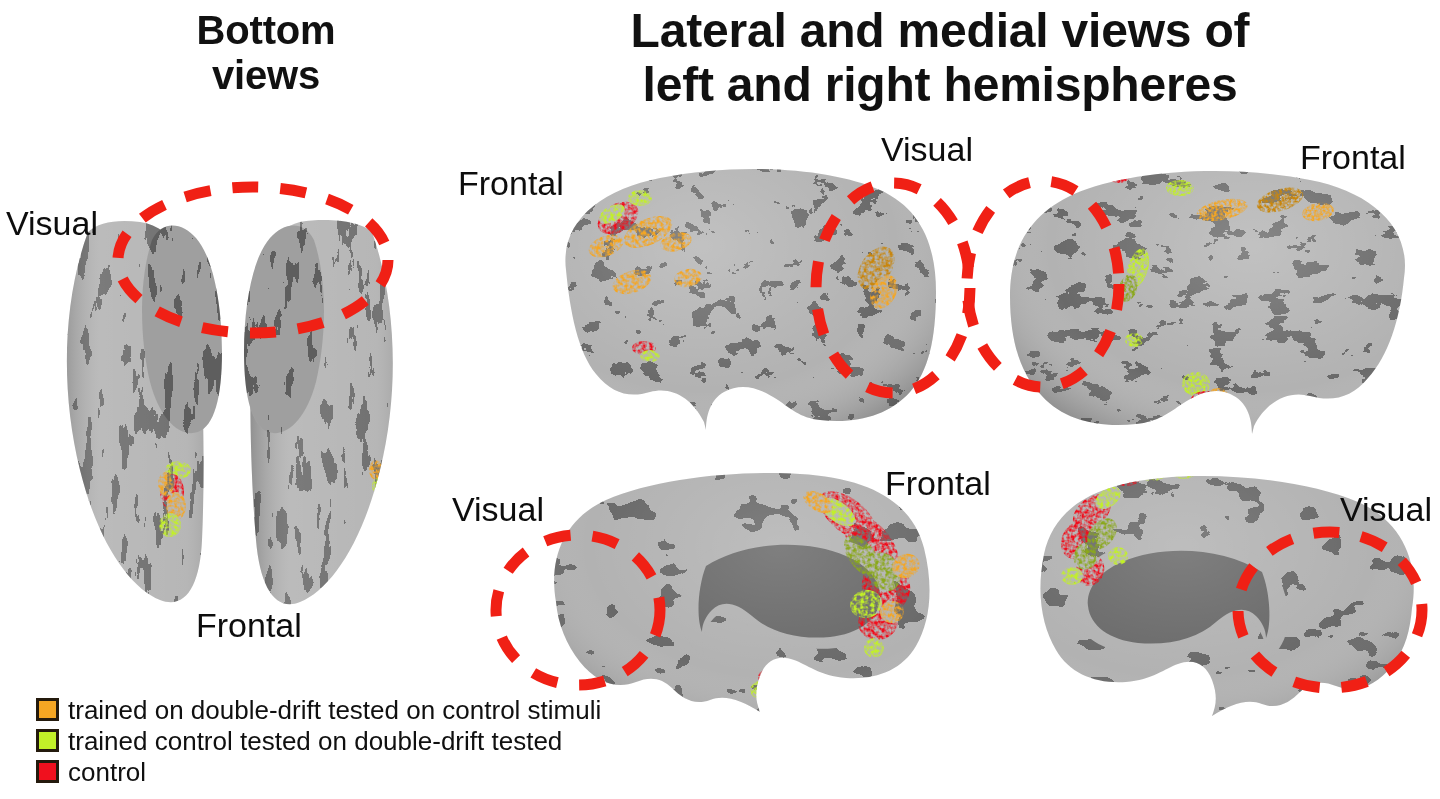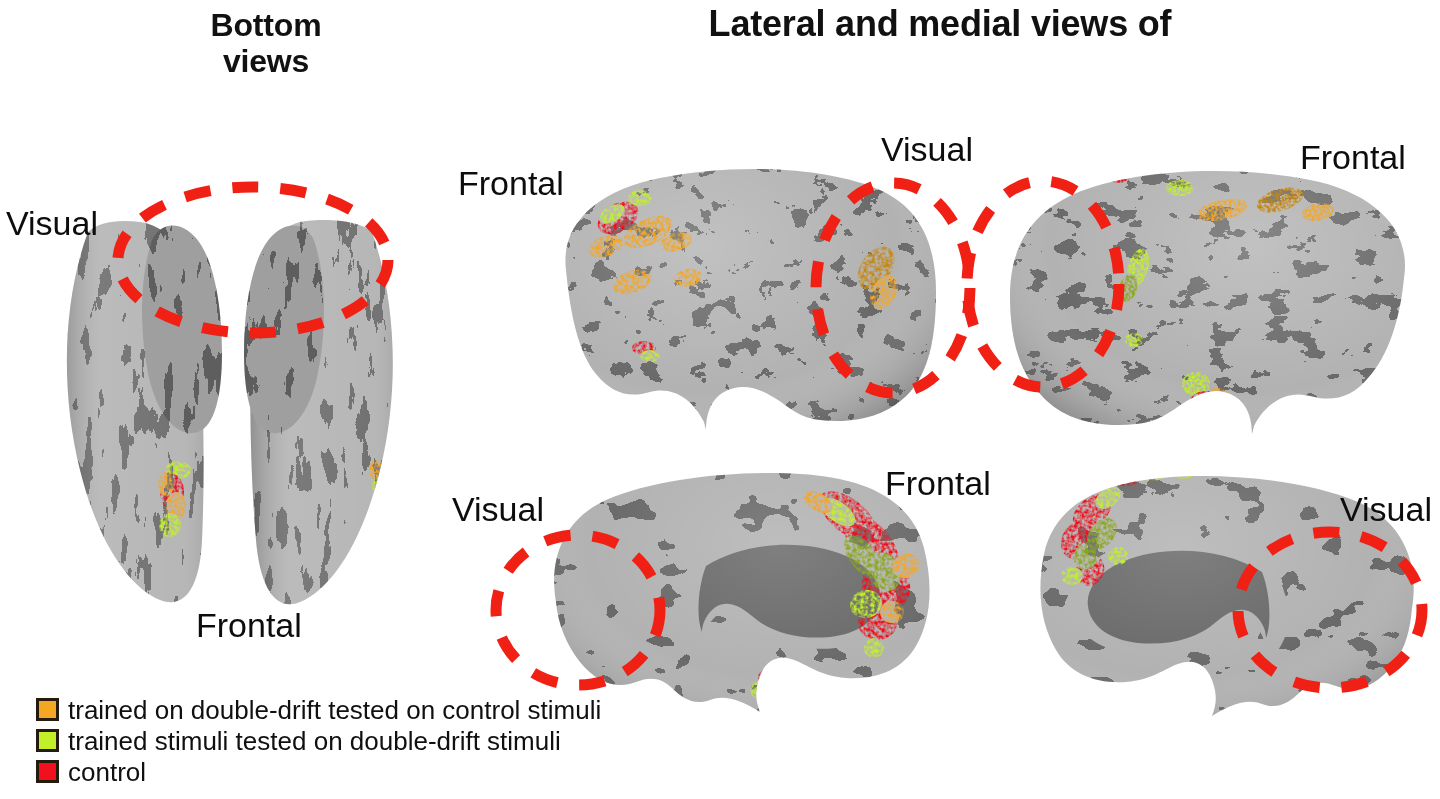--- a/index.html
+++ b/index.html
@@ -9,22 +9,22 @@
     font-family:"Liberation Sans","DejaVu Sans",sans-serif;
     color:#000000;
   }
   .figure{position:absolute;inset:0;background:#ffffff;}
 
   
   .title{
     position:absolute;font-weight:bold;text-align:center;
     line-height:1.12;letter-spacing:-0.2px;color:#111;
   }
-  #title-bottom{left:96px;top:8px;width:340px;font-size:32px;}
-  #title-lateral{left:560px;top:4px;width:760px;font-size:36px;}
+  #title-bottom{left:96px;top:8px;width:340px;font-size:40px;}
+  #title-lateral{left:560px;top:4px;width:760px;font-size:48px;}
 
   
   .olabel{
     position:absolute;font-size:34px;font-weight:400;color:#0d0d0d;
     white-space:nowrap;line-height:1;
   }
 
   
   .brainwrap{position:absolute;}
   .brainwrap svg{display:block;overflow:visible;}
@@ -50,20 +50,21 @@
 
 <div class="figure">
 
   <div class="title" id="title-bottom">
     <span>Bottom</span><br>
     <span>views</span>
   </div>
 
   <div class="title" id="title-lateral">
     <span>Lateral and medial views of</span><br>
+    <span>left and right hemispheres</span>
   </div>
 
   <svg width="0" height="0" style="position:absolute" aria-hidden="true">
     <defs>
 
       <filter id="fold" x="-20%" y="-20%" width="140%" height="140%">
         <feTurbulence type="fractalNoise" baseFrequency="0.042 0.05" numOctaves="4" seed="7" result="n"></feTurbulence>
         <feColorMatrix in="n" type="matrix" values="0 0 0 0 0  0 0 0 0 0  0 0 0 0 0  1.9 0 0 0 -0.62" result="a"></feColorMatrix>
         <feComponentTransfer in="a" result="hard">
           <feFuncA type="discrete" tableValues="0 0 0 1 1"></feFuncA>
@@ -375,21 +376,21 @@
 
   <div id="legend">
 
     <div class="legend-row">
       <span class="swatch" style="background:#f5a623"></span>
       <span class="legend-text">trained on double-drift tested on control stimuli</span>
     </div>
 
     <div class="legend-row">
       <span class="swatch" style="background:#c2f028"></span>
-      <span class="legend-text">trained stimuli tested on double-drift stimuli</span>
+      <span class="legend-text">trained control tested on double-drift tested</span>
     </div>
 
     <div class="legend-row">
       <span class="swatch" style="background:#f0101e"></span>
       <span class="legend-text">control</span>
     </div>
 
   </div>
 
 </div>

